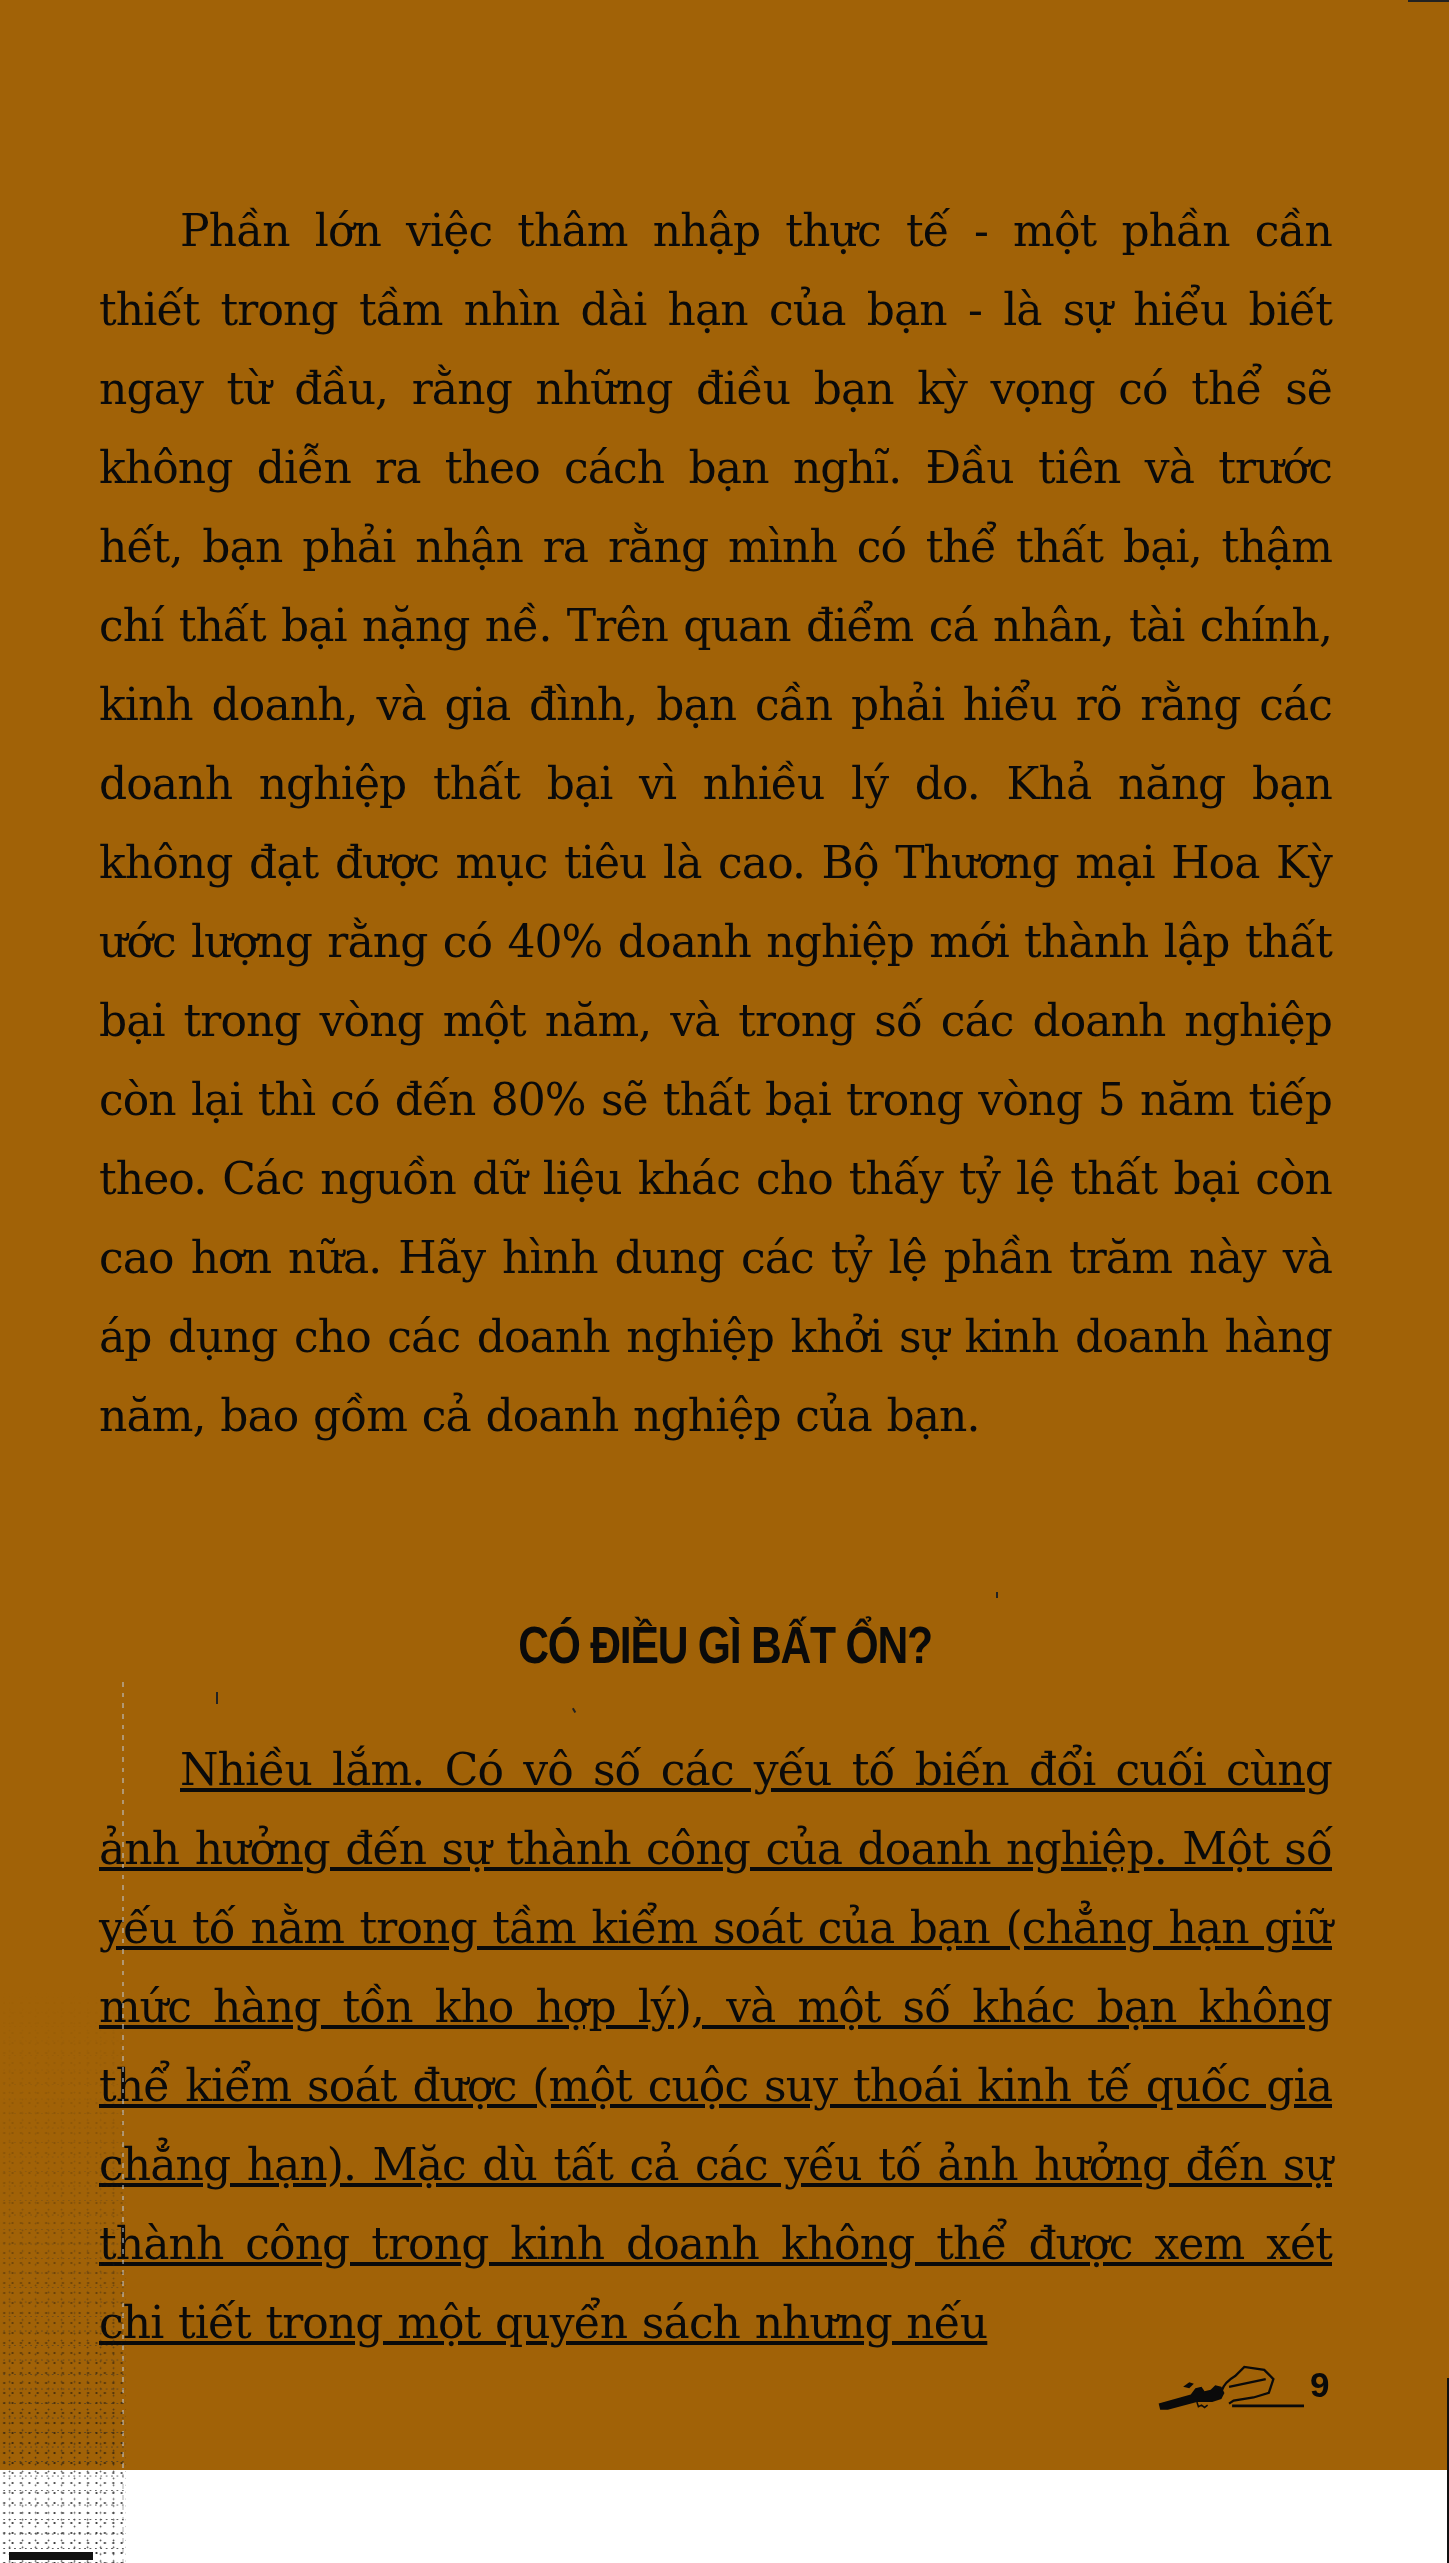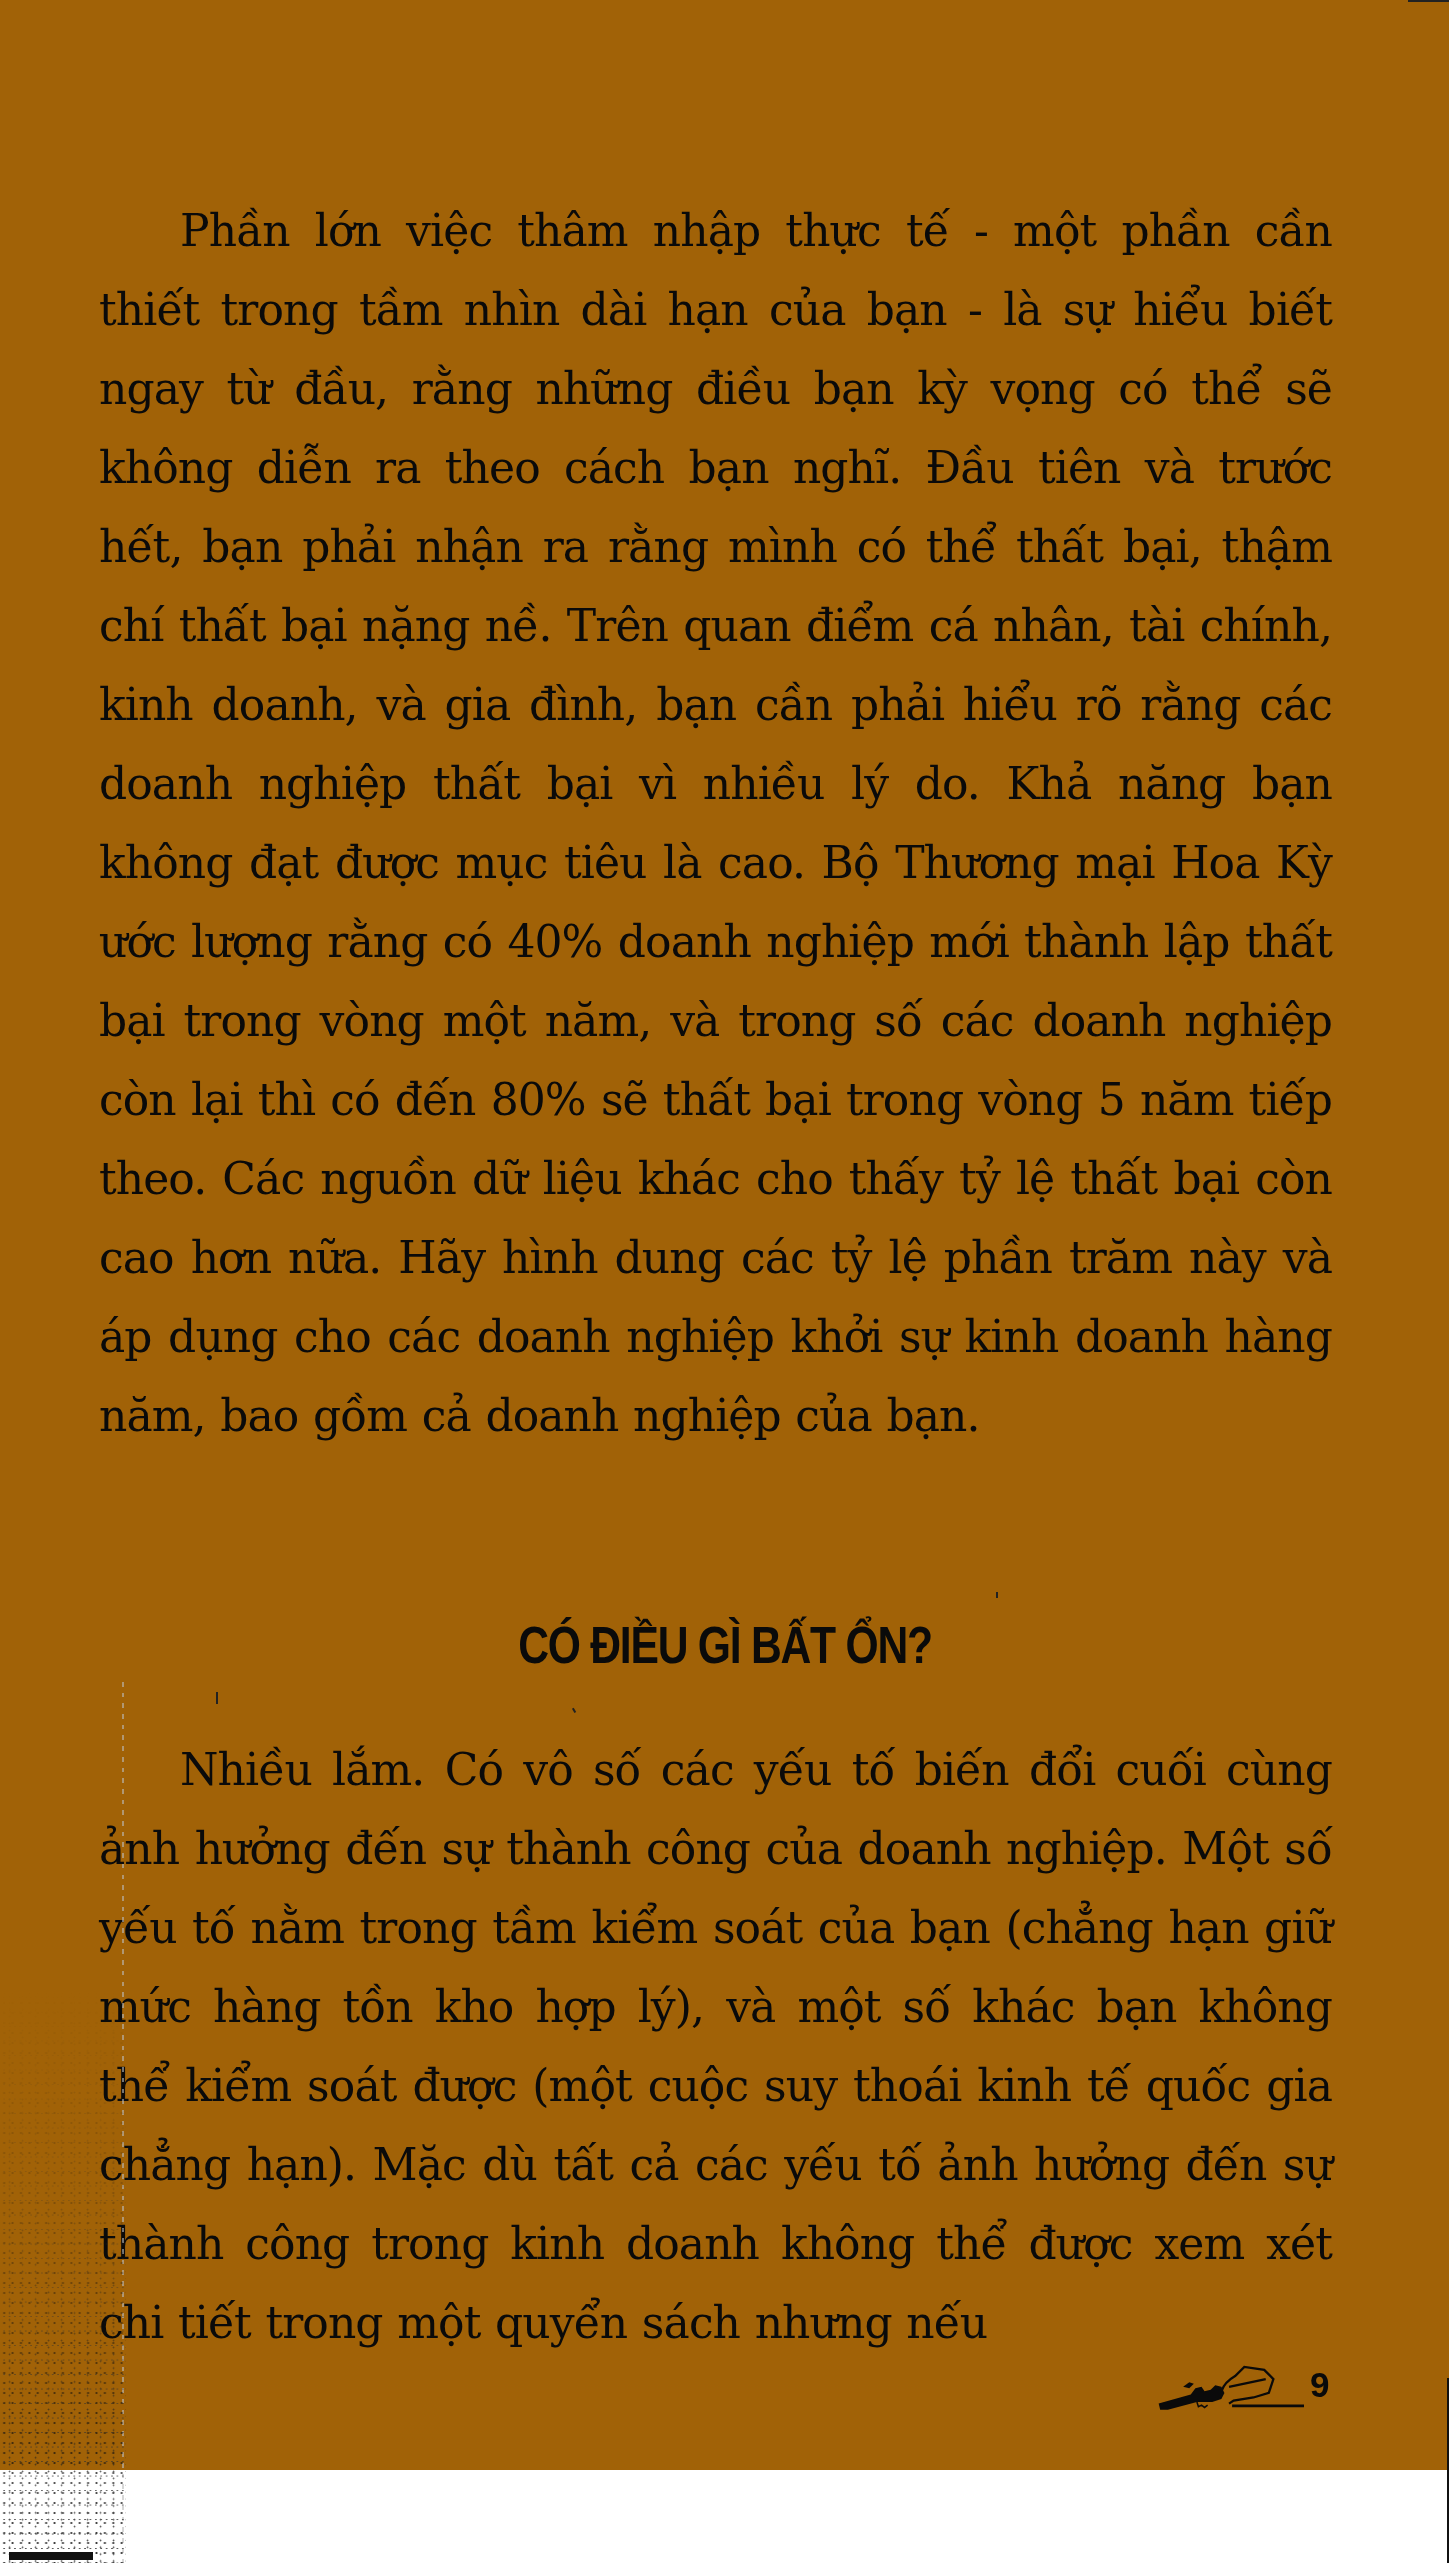--- a/index.html
+++ b/index.html
@@ -30,21 +30,21 @@
       line-height: 79px;
       text-align: justify;
       letter-spacing: -0.9px;
       word-spacing: 1.5px;
     }
     .para {
       margin: 0;
       text-indent: 81px;
     }
     .para-1 { top: 191px; }
-    .para-2 { top: 1730px; }
+    .para-2 { top: 1730px; text-decoration: underline; }
     .heading {
       position: absolute;
       left: 0;
       width: 1450px;
       top: 1615px;
       text-align: center;
       font-family: "Liberation Sans", "DejaVu Sans", sans-serif;
       font-weight: bold;
       font-size: 52px;
       letter-spacing: -1.5px;

